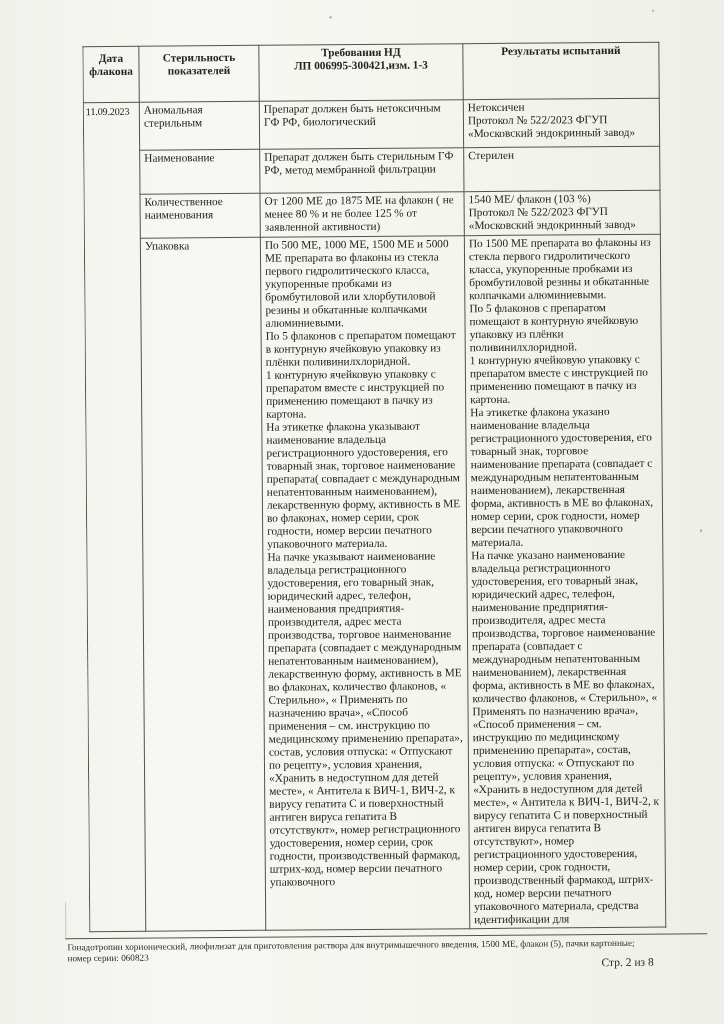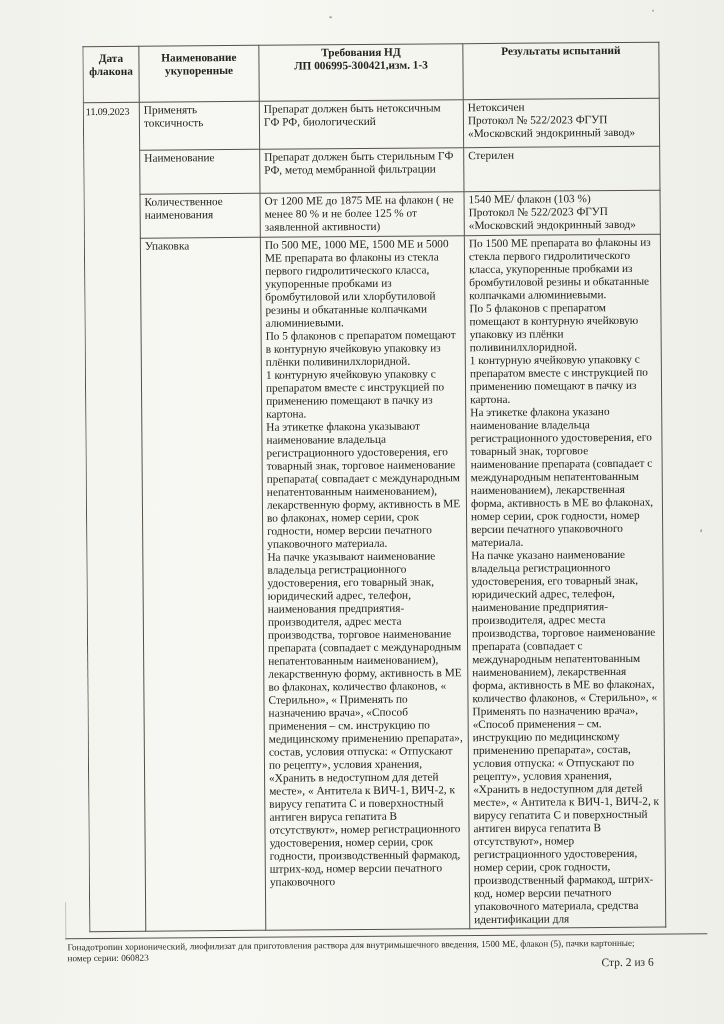--- a/index.html
+++ b/index.html
@@ -83,31 +83,31 @@
           <col class="c-ind">
           <col class="c-req">
           <col class="c-res">
       </colgroup>
       <thead>
         <tr>
           <th>
             <span class="raise">Дата флакона</span>
           </th>
           <th>
-            <span class="raise">Наименование укупоренные</span>
+            <span class="raise">Стерильность показателей</span>
           </th>
           <th>Требования НД
 ЛП 006995-300421,изм. 1-3</th>
           <th>Результаты испытаний</th>
         </tr>
       </thead>
       <tbody>
         <tr class="r1">
           <td class="date-cell" rowspan="4">11.09.2023</td>
-          <td>Применять токсичность</td>
+          <td>Аномальная стерильным</td>
           <td>Препарат должен быть нетоксичным ГФ РФ, биологический</td>
           <td>Нетоксичен
 Протокол № 522/2023 ФГУП «Московский эндокринный завод»</td>
         </tr>
         <tr class="r2">
           <td>Наименование</td>
           <td>Препарат должен быть стерильным ГФ РФ, метод мембранной фильтрации</td>
           <td>Стерилен</td>
         </tr>
         <tr class="r3">
@@ -134,19 +134,19 @@
   </div>
 
   <div class="cutline"></div>
   <div class="margin-tick"></div>
 
   <div class="footnote">
     <div>Гонадотропин хорионический,  лиофилизат для приготовления раствора для внутримышечного введения, 1500 МЕ, флакон (5), пачки картонные;</div>
     <div>номер серии: 060823</div>
   </div>
 
-  <div class="pagenum">Стр. 2 из 6</div>
+  <div class="pagenum">Стр. 2 из 8</div>
 
   <div class="speck s1"></div>
   <div class="speck s2"></div>
   <div class="speck s3"></div>
 
 </div>
 
 </body></html>

